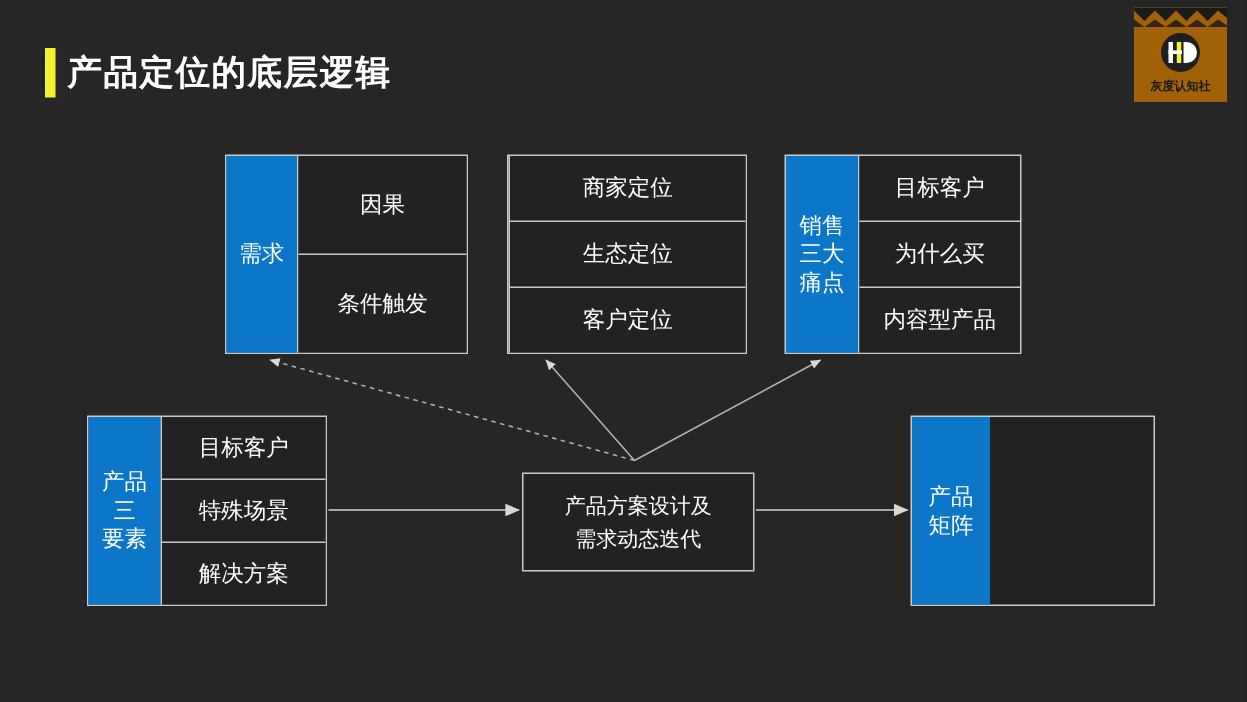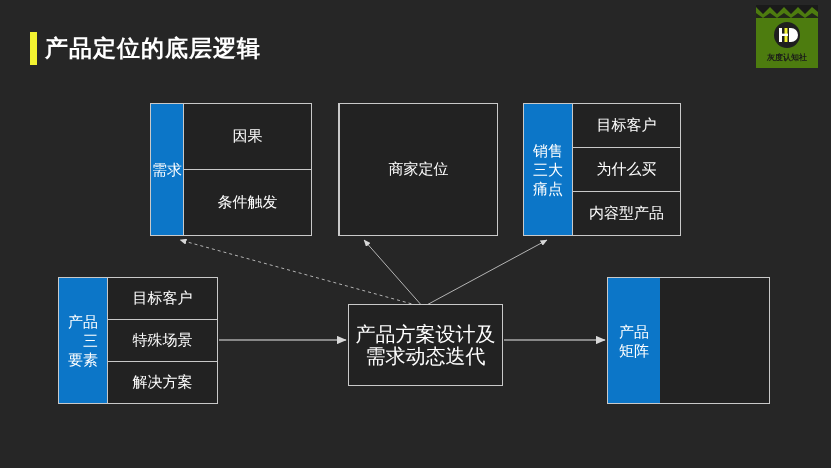--- a/index.html
+++ b/index.html
@@ -40,21 +40,21 @@
     white-space: nowrap;
   }
 
   
   #logo {
     position: absolute;
     left: 756px;
     top: 5px;
     width: 62px;
     height: 63px;
-    background: #4d7c0f;
+    background: #a16207;
     overflow: hidden;
   }
   #logo-zigzag {
     position: absolute;
     left: 0; top: 0;
     width: 62px; height: 13px;
   }
   #logo-mark {
     position: absolute;
     left: 50%;
@@ -83,21 +83,21 @@
     box-sizing: border-box;
     border: 1px solid #c9c9c9;
     background: #222222;
   }
   .group-head {
     background: #0c76c8;
     color: #ffffff;
     display: flex;
     align-items: center;
     justify-content: center;
-    text-align: right;
+    text-align: center;
     font-size: 15px;
     line-height: 19px;
     box-sizing: border-box;
     flex: 0 0 auto;
   }
   .group-items {
     flex: 1 1 auto;
     display: flex;
     flex-direction: column;
     box-sizing: border-box;
@@ -116,32 +116,32 @@
     white-space: nowrap;
   }
   .group-item:last-child {
     border-bottom: none;
   }
 
   
   #center-box {
     position: absolute;
     left: 348px;
-    top: 304px;
+    top: 315px;
     width: 155px;
-    height: 82px;
+    height: 66px;
     box-sizing: border-box;
     border: 1px solid #c9c9c9;
     background: #222222;
     display: flex;
     flex-direction: column;
     align-items: center;
     justify-content: center;
     color: #ffffff;
-    font-size: 20px;
+    font-size: 14px;
     line-height: 22px;
     text-align: center;
   }
 
   
   #connectors {
     position: absolute;
     left: 0; top: 0;
     width: 831px; height: 468px;
     pointer-events: none;
@@ -182,30 +182,32 @@
     <line x1="423" y1="307" x2="364" y2="240" stroke="#b4b4b4" stroke-width="1" marker-end="url(#arrowhead)"></line>
 
     <line x1="423" y1="307" x2="547" y2="240" stroke="#b4b4b4" stroke-width="1" marker-end="url(#arrowhead)"></line>
 
     <line x1="219" y1="340" x2="346" y2="340" stroke="#a8a8a8" stroke-width="1.4" marker-end="url(#arrowhead)"></line>
 
     <line x1="504" y1="340" x2="605" y2="340" stroke="#a8a8a8" stroke-width="1.4" marker-end="url(#arrowhead)"></line>
   </svg>
 
   <div class="group" style="left:150px; top:103px; width:162px; height:133px;">
-    <div class="group-head" style="width:32px;">需求</div>
+    <div class="group-head" style="width:47px;">需求</div>
     <div class="group-items">
       <div class="group-item">因果</div>
       <div class="group-item">条件触发</div>
     </div>
   </div>
 
   <div class="group" style="left:338px; top:103px; width:160px; height:133px;">
     <div class="group-items">
       <div class="group-item">商家定位</div>
+      <div class="group-item">生态定位</div>
+      <div class="group-item">客户定位</div>
     </div>
   </div>
 
   <div class="group" style="left:523px; top:103px; width:158px; height:133px;">
     <div class="group-head" style="width:48px;">
       <div>
         <div>销售</div>
         <div>三大</div>
         <div>痛点</div>
       </div>

